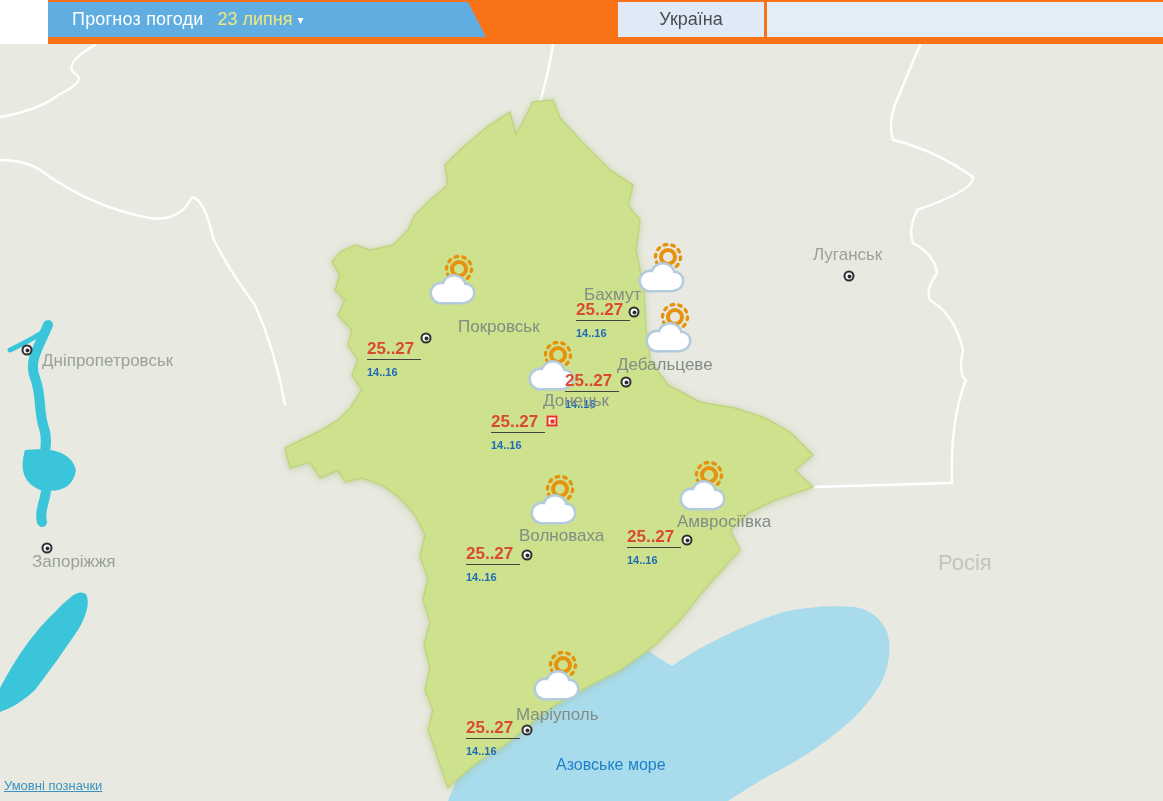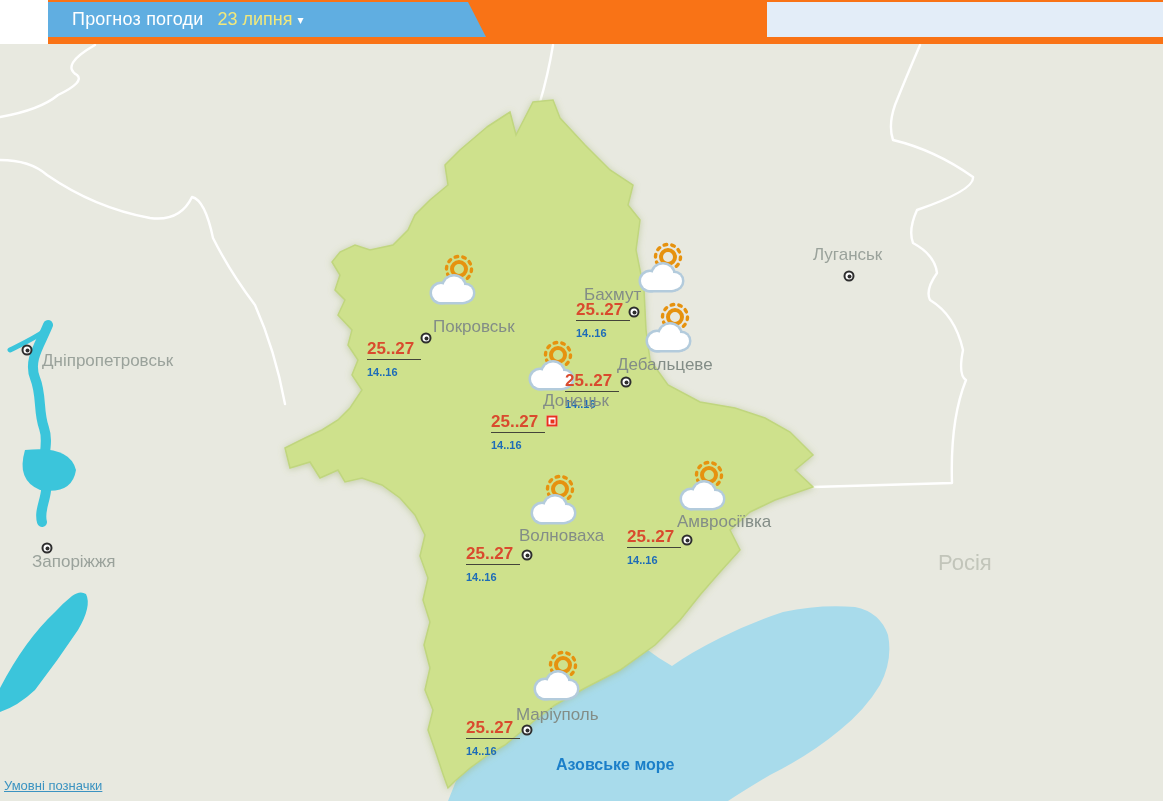--- a/index.html
+++ b/index.html
@@ -27,21 +27,21 @@
     position:absolute;left:570px;top:2px;width:146px;height:35px;background:#dfeaf6;
     display:flex;align-items:center;justify-content:center;color:#474d51;font-size:18px;cursor:pointer;
   }
   .h-strip{position:absolute;left:719px;top:2px;width:444px;height:35px;background:#e3edf8;}
   
   .map{position:absolute;left:0;top:44px;width:1163px;height:757px;background:#e8e9e0;overflow:hidden;}
   .map svg.base{position:absolute;left:0;top:0;}
   .city-label{position:absolute;font-size:17px;color:#838d87;white-space:nowrap;z-index:3;}
   .city-label.o{color:#9aa29b;}
   .country-label{position:absolute;font-size:22px;color:#c2c5ba;white-space:nowrap;z-index:3;}
-  .sea-label{position:absolute;font-size:16px;font-weight:700;color:#1b7fc9;white-space:nowrap;z-index:3;}
+  .sea-label{position:absolute;font-size:16px;font-weight:400;color:#1b7fc9;white-space:nowrap;z-index:3;}
   .legend-link{position:absolute;font-size:13px;color:#3b93c1;text-decoration:underline;z-index:4;cursor:pointer;}
   .w-icon{position:absolute;width:58px;height:54px;z-index:2;}
   .temp{position:absolute;width:54px;z-index:3;}
   .t-day{color:#d94a2e;font-weight:700;font-size:17px;line-height:18px;border-bottom:1.6px solid #44443a;padding-bottom:1px;}
   .t-night{color:#1e6cb7;font-weight:700;font-size:11px;line-height:18px;margin-top:3px;}
   .city-dot{
     position:absolute;width:7px;height:7px;border-radius:50%;background:#ffffff;
     border:2px solid #2e2e2e;transform:translate(-50%,-50%);z-index:3;box-sizing:content-box;
   }
   .city-dot::after{content:"";position:absolute;left:1.5px;top:1.5px;width:4px;height:4px;border-radius:50%;background:#2e2e2e;}
@@ -55,20 +55,21 @@
 <body>
 
 <div class="header">
   <div class="h-main">
     <span class="h-title">Прогноз погоди</span>
     <span class="h-date">
       <span>23 липня</span>
       <span class="caret">▾</span>
     </span>
   </div>
+  <div class="h-tab">Україна</div>
   <div class="h-strip"></div>
 </div>
 
 <div class="map" id="map-layer">
   <svg class="base" width="1163" height="757" viewBox="0 0 1163 757">
     <defs>
       <filter id="gs" x="-10%" y="-10%" width="120%" height="120%">
         <feDropShadow dx="0" dy="1" stdDeviation="3.5" flood-color="#97ad5e" flood-opacity="0.45"></feDropShadow>
       </filter>
     </defs>
@@ -107,21 +108,21 @@
           <circle cx="41" cy="41" r="10.5"></circle>
           <rect x="8" y="34" width="40" height="18.5" rx="9"></rect>
         </g>
         <g fill="#ffffff">
           <circle cx="17" cy="41" r="9"></circle>
           <circle cx="30" cy="35" r="10.5"></circle>
           <circle cx="41" cy="41" r="8"></circle>
           <rect x="10.5" y="36.5" width="35" height="13.5" rx="6.75"></rect>
         </g>
       </svg></div>
-    <div class="city-label w" style="left: 433px; top: 273px;">Покровськ</div>
+    <div class="city-label w" style="left: 458px; top: 273px;">Покровськ</div>
     <div class="temp" style="left: 367px; top: 296px;">
       <div class="t-day">25..27</div>
       <div class="t-night">14..16</div>
     </div>
     <div class="city-dot" style="left: 426px; top: 294px;"></div>
     <div class="w-icon" style="left: 633px; top: 196px;"><svg width="58" height="54" viewBox="0 0 58 54">
         <g fill="none" stroke="#e6920f">
           <circle cx="35" cy="17" r="12.5" stroke-width="3.4" stroke-dasharray="2.6 5.2" stroke-linecap="round"></circle>
           <circle cx="35" cy="17" r="7" stroke-width="4"></circle>
         </g>

